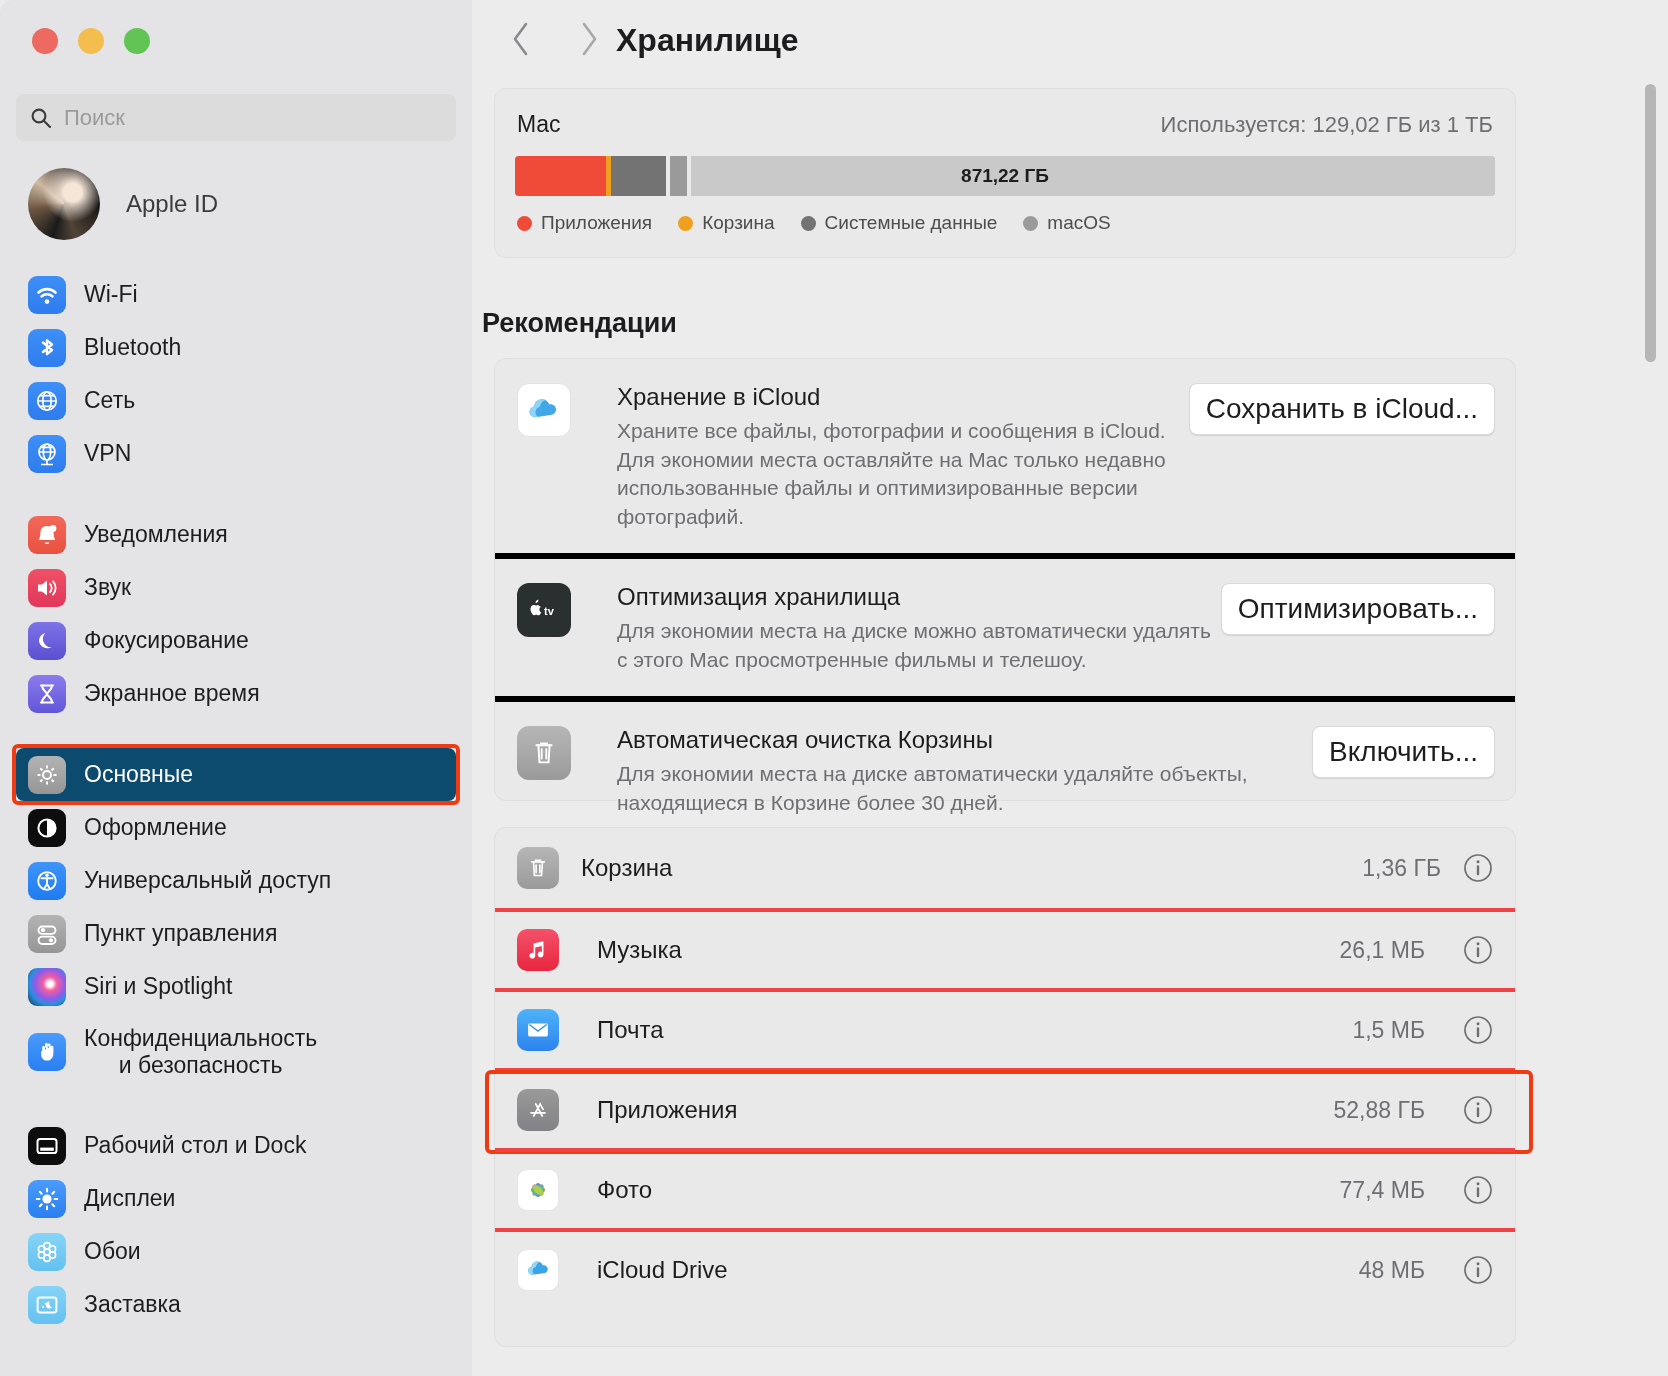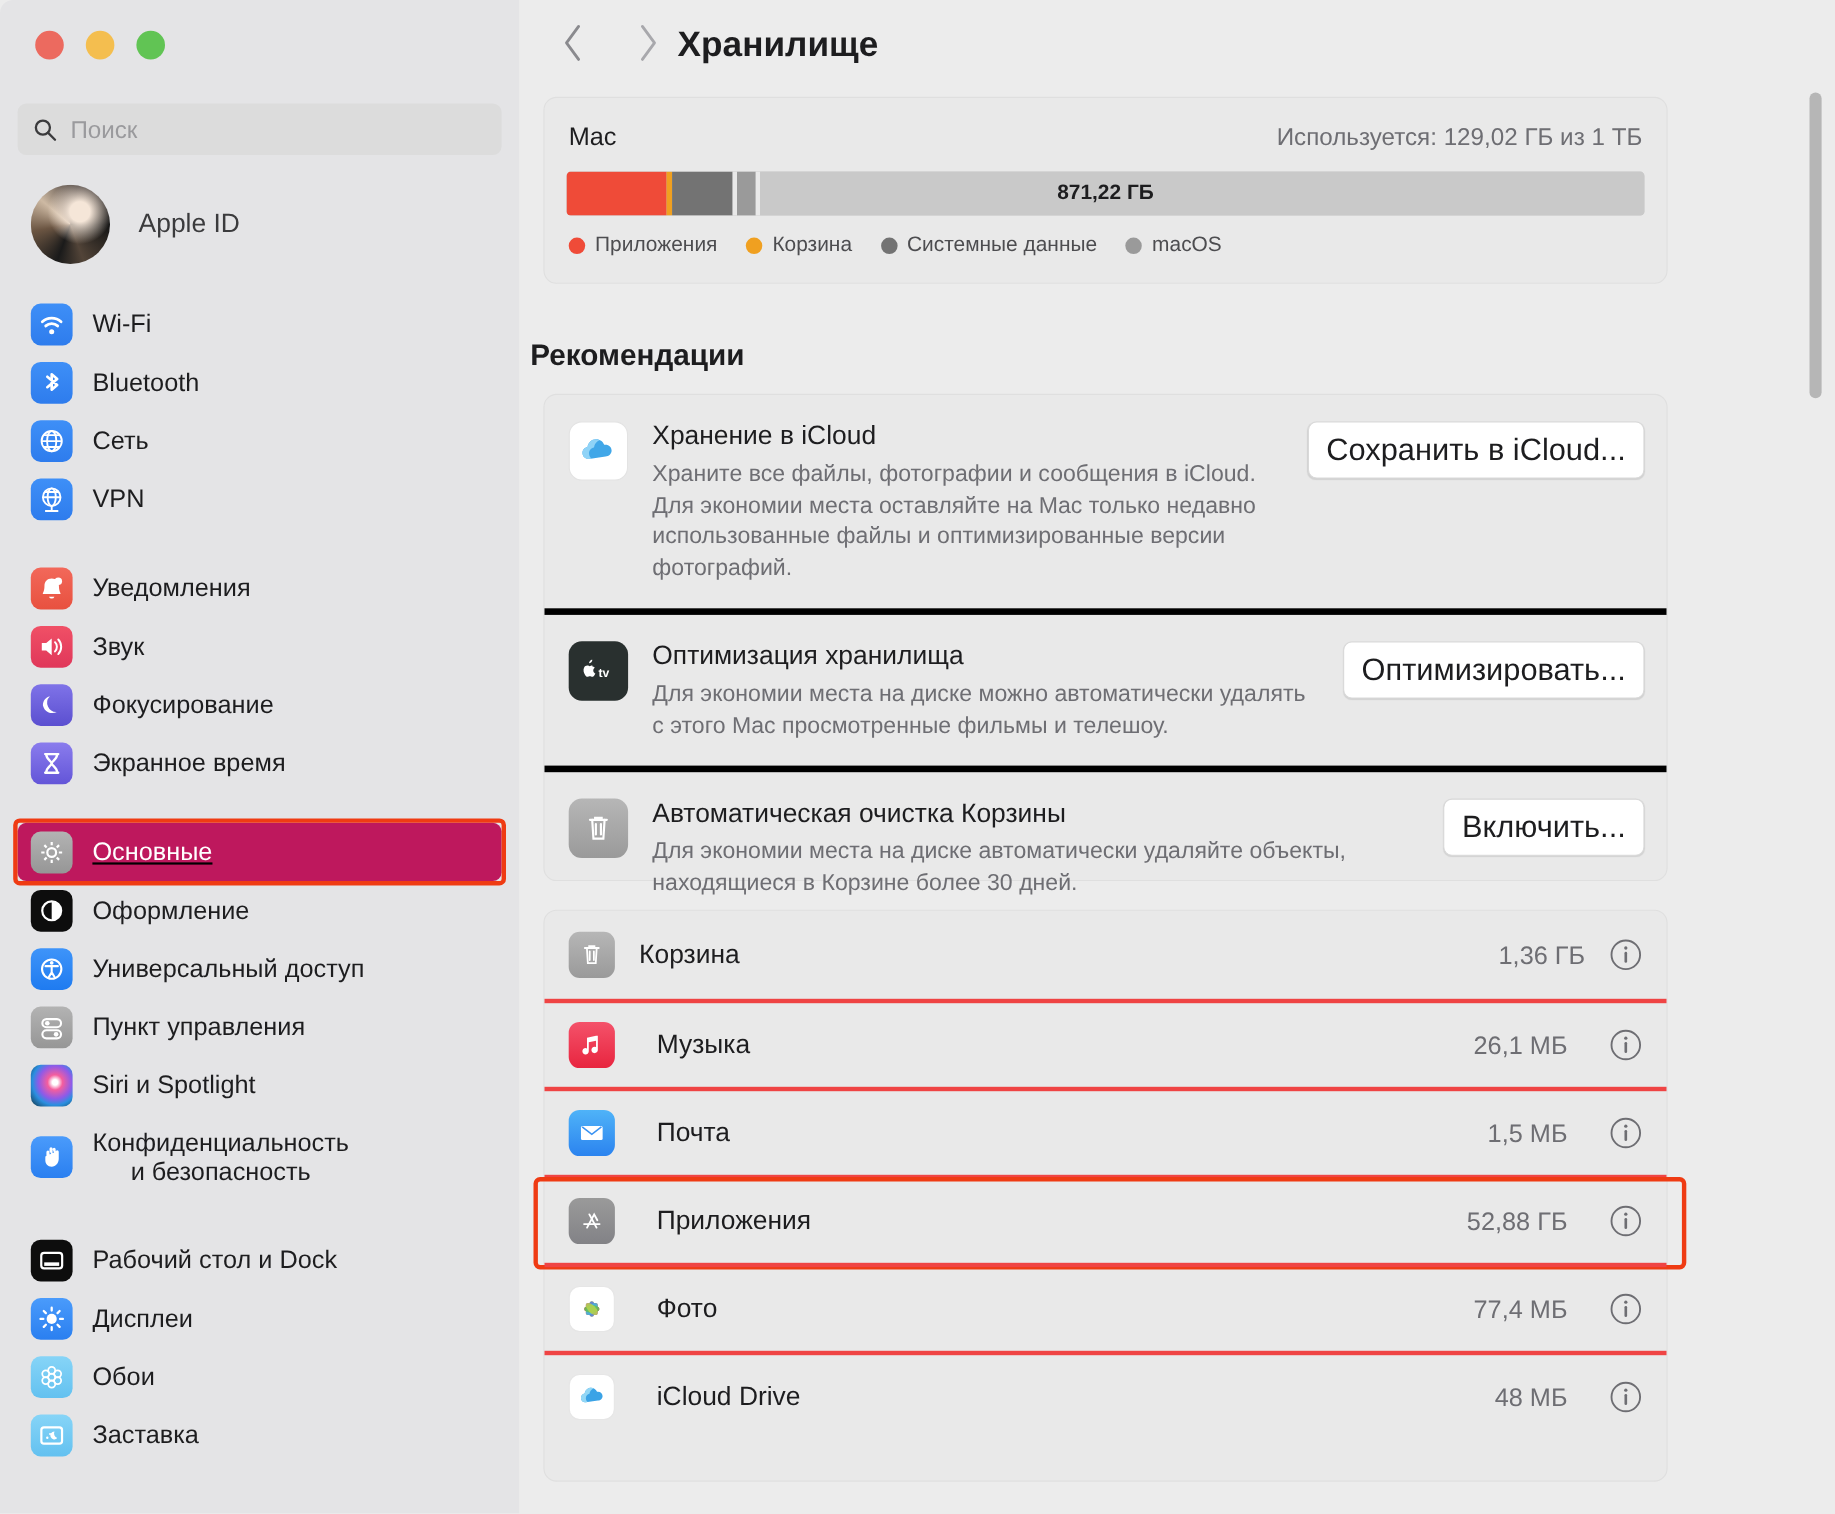--- a/index.html
+++ b/index.html
@@ -49,21 +49,21 @@
 
   .nav { position: absolute; top: 268px; left: 0; width: 472px; }
   .nav-group { padding: 0 16px; }
   .nav-gap { height: 28px; }
   .nav-item {
     display: flex; align-items: center;
     height: 53px; padding: 0 12px;
     border-radius: 8px; gap: 18px;
   }
   .nav-item .label { font-size: 23px; color: #1d1d1f; line-height: 1.18; white-space: pre-line; }
-  .nav-item.selected { background: #be185d; text-decoration: underline; }
+  .nav-item.selected { background: #0c4a6e; }
   .nav-item.selected .label { color: #fff; }
   .nav-item.two-line { height: 78px; text-align: center; }
   .hl-box {
     position: absolute; border: 4px solid #ef3b13; border-radius: 6px;
     pointer-events: none;
   }
   .sq { width: 38px; height: 38px; border-radius: 9px; flex: 0 0 38px;
         display: flex; align-items: center; justify-content: center; overflow: hidden; }
   .sq svg { display: block; }
 
@@ -96,21 +96,21 @@
     font-size: 19px; color: #1d1d1f; font-weight: 600;
   }
   .legend { display: flex; align-items: center; gap: 8px; padding: 16px 0 0 22px; }
   .lg { display: flex; align-items: center; gap: 9px; margin-right: 18px; }
   .lgdot { width: 15px; height: 15px; border-radius: 50%; }
   .lgtxt { font-size: 19px; color: #4d4d50; }
 
   .section-title { position: absolute; left: 10px; top: 308px; font-size: 27px; font-weight: bold; color: #1d1d1f; }
 
   #recs-card { top: 358px; height: 443px; }
-  .rec { display: flex; padding: 24px 22px 22px 22px; position: relative; }
+  .rec { display: flex; padding: 24px 22px 22px 22px; position: relative; gap: 24px; }
   .rec + .rec { border-top: 6px solid #000000; }
   .rec-icon { width: 54px; height: 54px; border-radius: 12px; flex: 0 0 54px; margin-right: 22px;
               display: flex; align-items: center; justify-content: center; overflow: hidden; }
   .rec-body { flex: 1 1 auto; max-width: 640px; }
   .rec-title { font-size: 24px; color: #1d1d1f; margin-bottom: 6px; }
   .rec-desc { font-size: 21px; color: #6e6e73; line-height: 1.36; white-space: pre-line; }
   .btn {
     position: absolute; right: 20px; top: 24px;
     background: #fff; border: 1px solid #d9d9d9; border-radius: 8px;
     font-size: 28px; color: #1d1d1f; padding: 9px 16px;

